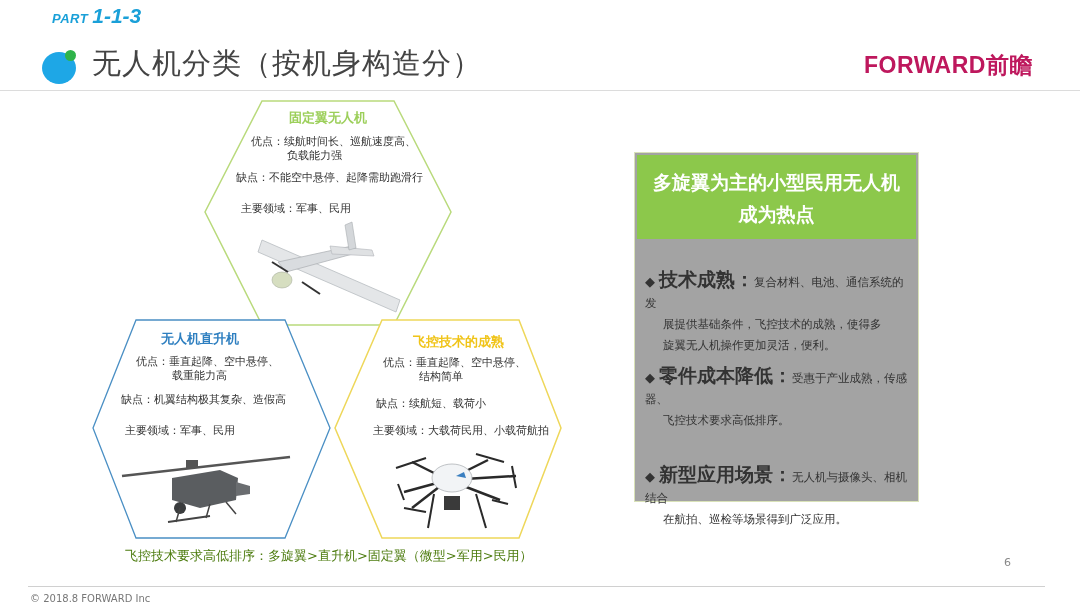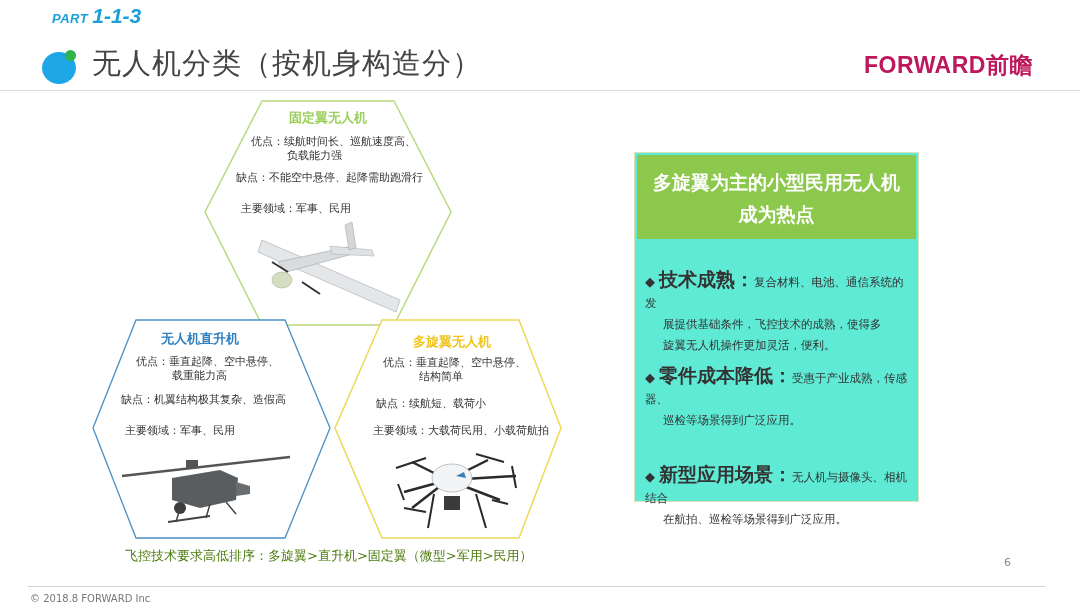--- a/index.html
+++ b/index.html
@@ -18,21 +18,21 @@
 
   .brand-logo { position: absolute; left: 864px; top: 50px; font-size: 23px; font-weight: bold; color: #be185d; letter-spacing: 0.5px; font-family: "Liberation Sans", sans-serif; white-space: nowrap; }
 
   .header-rule { position: absolute; left: 0; top: 90px; width: 1080px; height: 1px; background: #dcdcdc; }
 
   .hex-svg { position: absolute; left: 0; top: 0; width: 1080px; height: 608px; }
 
   .hex-text { position: absolute; font-size: 11px; line-height: 14px; color: #333; white-space: nowrap; }
   .hex-title { position: absolute; font-size: 13px; font-weight: bold; white-space: nowrap; }
 
-  .summary-box { position: absolute; left: 634px; top: 152px; width: 285px; height: 350px; border: 1px solid #d9e2b8; background: #5eead4; }
+  .summary-box { position: absolute; left: 634px; top: 152px; width: 285px; height: 350px; border: 1px solid #d9e2b8; background: #a3a3a3; }
   .summary-header { position: absolute; left: 2px; top: 2px; width: 279px; height: 84px; background: #8cc84b; color: #fff; font-weight: bold; font-size: 19px; line-height: 32px; text-align: center; padding-top: 11px; }
   .summary-item { position: absolute; left: 10px; width: 268px; font-size: 11.5px; line-height: 21px; color: #333; }
   .summary-item .diamond { font-size: 13px; margin-right: 4px; }
   .summary-item .item-label { font-weight: bold; font-size: 19px; }
   .summary-item .indent { padding-left: 18px; display: block; }
 
   .flight-note { position: absolute; left: 125px; top: 547px; font-size: 13px; color: #4d7c0f; white-space: nowrap; }
   .page-number { position: absolute; left: 1004px; top: 556px; font-size: 11px; color: #888; }
   .footer-rule { position: absolute; left: 28px; top: 586px; width: 1017px; height: 1px; background: #d0d0d0; }
   .copyright { position: absolute; left: 30px; top: 593px; font-size: 10px; color: #777; white-space: nowrap; }
@@ -112,21 +112,21 @@
 <div class="hex-text" style="left:241px; top:202px;">主要领域：军事、民用</div>
 
 <div class="hex-title" style="left:161px; top:330px; color:#2e7fc0;">无人机直升机</div>
 <div class="hex-text" style="left:136px; top:355px;">
   <span>优点：</span><span>垂直起降、空中悬停、</span><br>
   <span style="padding-left:36px;">载重能力高</span>
 </div>
 <div class="hex-text" style="left:121px; top:393px;">缺点：机翼结构极其复杂、造假高</div>
 <div class="hex-text" style="left:125px; top:424px;">主要领域：军事、民用</div>
 
-<div class="hex-title" style="left:413px; top:333px; color:#f0c419;">多旋翼无人机</div>
+<div class="hex-title" style="left:413px; top:333px; color:#f0c419;">飞控技术的成熟</div>
 <div class="hex-text" style="left:383px; top:356px;">
   <span>优点：</span><span>垂直起降、空中悬停、</span><br>
   <span style="padding-left:36px;text-align:center;">结构简单</span>
 </div>
 <div class="hex-text" style="left:376px; top:397px;">缺点：续航短、载荷小</div>
 <div class="hex-text" style="left:373px; top:424px;">主要领域：大载荷民用、小载荷航拍</div>
 
 <div class="summary-box">
   <div class="summary-header">
     <div>多旋翼为主的小型民用无人机</div>
@@ -134,21 +134,21 @@
   </div>
 
   <div class="summary-item" style="top:116px;">
     <span class="diamond">◆</span><span class="item-label">技术成熟：</span><span>复合材料、电池、通信系统的发</span>
     <span class="indent">展提供基础条件，飞控技术的成熟，使得多</span>
     <span class="indent">旋翼无人机操作更加灵活，便利。</span>
   </div>
 
   <div class="summary-item" style="top:212px;">
     <span class="diamond">◆</span><span class="item-label">零件成本降低：</span><span>受惠于产业成熟，传感器、</span>
-    <span class="indent">巡检等场景得到广泛应用。</span>
+    <span class="indent">飞控技术要求高低排序。</span>
   </div>
 
   <div class="summary-item" style="top:299px;margin-top:12px;">
     <span class="diamond">◆</span><span class="item-label">新型应用场景：</span><span>无人机与摄像头、相机结合</span>
     <span class="indent">在航拍、巡检等场景得到广泛应用。</span>
   </div>
 </div>
 
 <div class="flight-note">飞控技术要求高低排序：多旋翼&gt;直升机&gt;固定翼（微型&gt;军用&gt;民用）</div>
 <div class="page-number">6</div>

